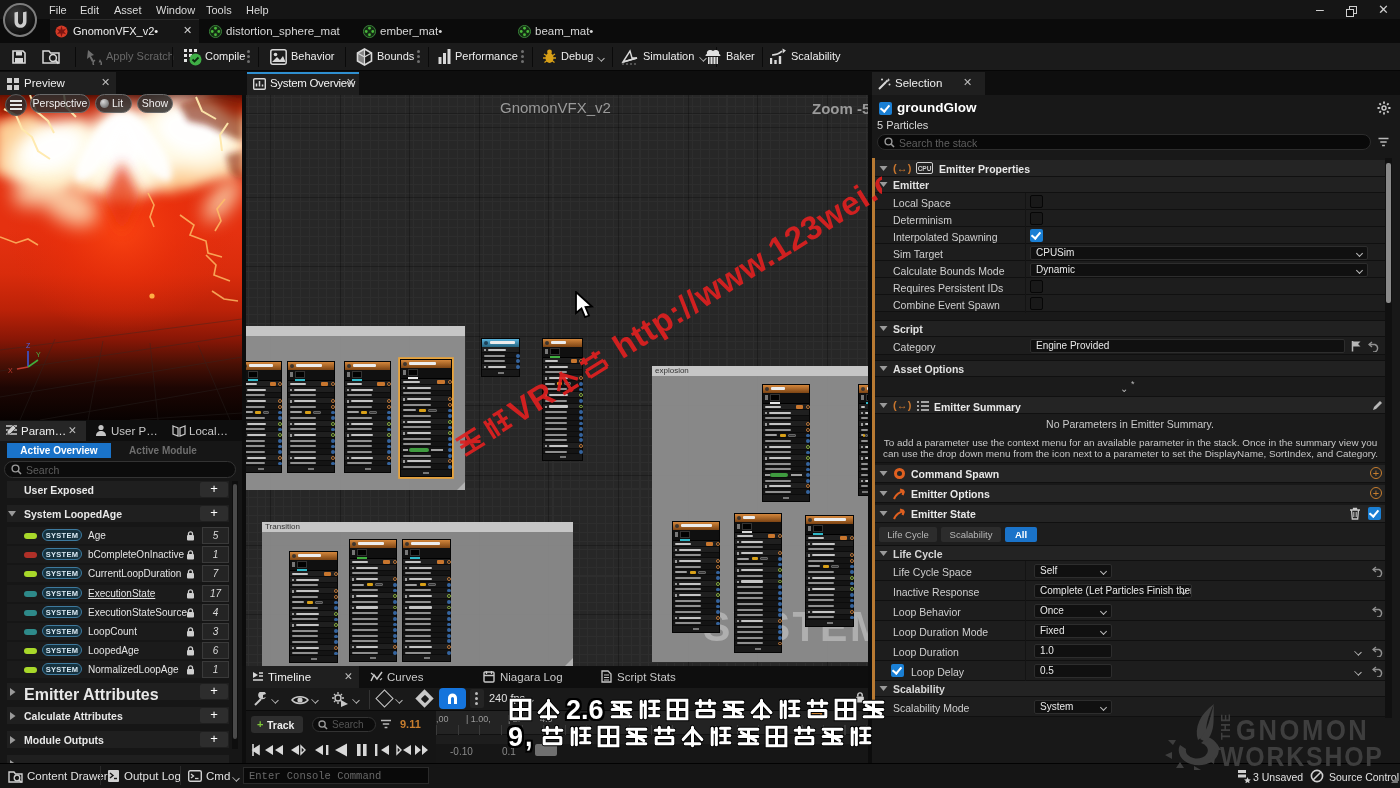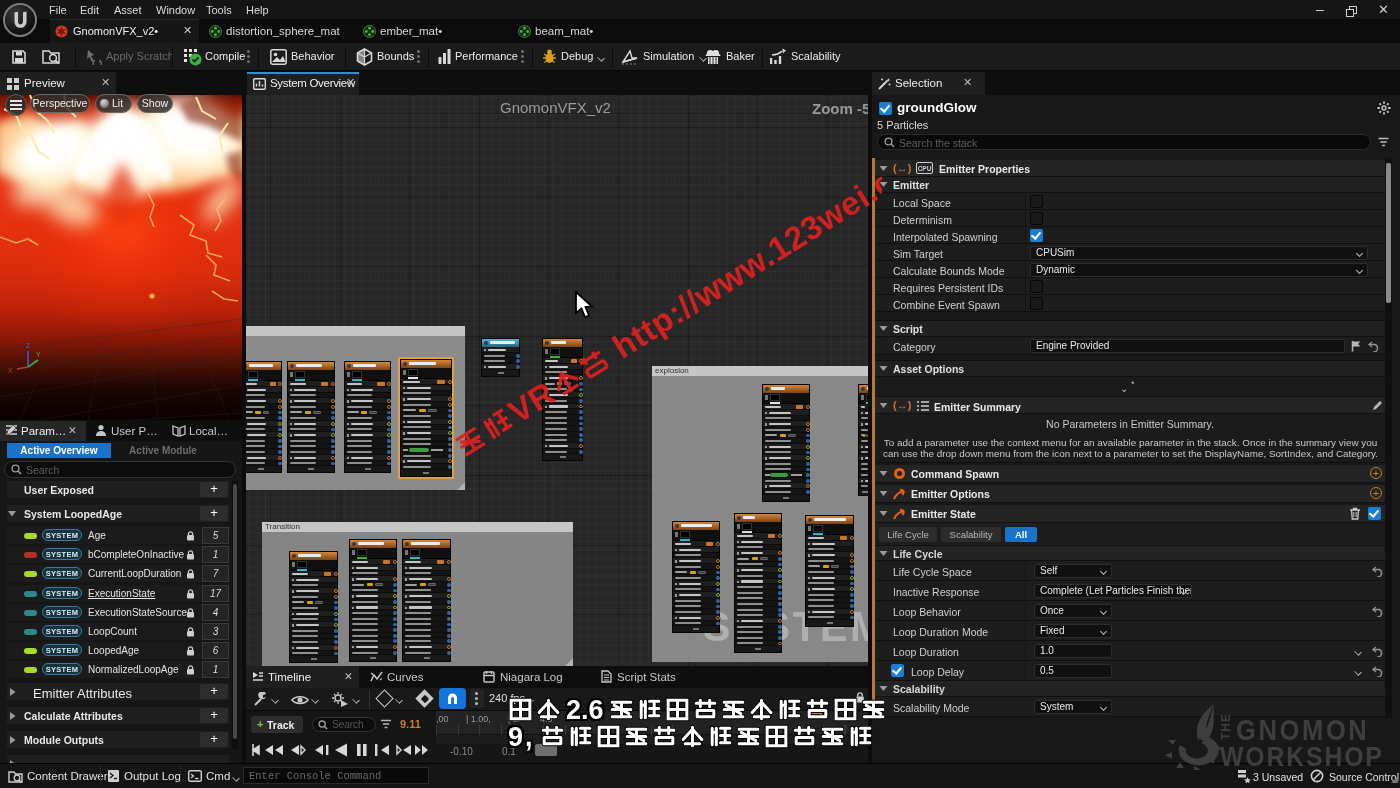--- a/index.html
+++ b/index.html
@@ -429,21 +429,21 @@
 <div class="tx" style="left:88px;top:664.4000000000003px;font-size:10px;color:#e4e4e4;">NormalizedLoopAge</div>
 <svg class="ab" style="left:186px;top:665.4000000000003px;" width="9" height="10" viewBox="0 0 9 10">
     <rect x="1" y="4" width="7" height="5.5" rx="1" fill="#cfcfcf"></rect>
     <path d="M2.5 4 V2.8 a2 2 0 0 1 4 0 V4" fill="none" stroke="#cfcfcf" stroke-width="1.3"></path>
   </svg>
 <div class="ab" style="left:202px;top:661.4000000000003px;width:27px;height:17px;background:#242424;border:1px solid #3a3a3a;color:#dcdcdc;font-size:10px;font-style:italic;text-align:center;line-height:15px;">1</div>
 <div class="ab" style="left:7px;top:683px;width:222px;height:17px;background:#1f1f1f;"></div>
 <svg class="ab" style="left:10px;top:688px;" width="6" height="8">
     <path d="M0 0 v8 l5.5-4Z" fill="#9a9a9a"></path>
   </svg>
-<div class="tx" style="left:33px;top:686px;font-size:13px;font-weight:normal;color:#e8e8e8;">Emitter Attributes</div>
+<div class="tx" style="left:24px;top:686px;font-size:16px;font-weight:bold;color:#e8e8e8;">Emitter Attributes</div>
 <div class="ab" style="left:200px;top:684px;width:28px;height:15px;background:#2d2d2d;border-radius:2px;color:#fff;font-size:13px;text-align:center;line-height:14px;">+</div>
 <div class="ab" style="left:7px;top:707px;width:222px;height:17px;background:#1f1f1f;"></div>
 <svg class="ab" style="left:10px;top:712px;" width="6" height="8">
     <path d="M0 0 v8 l5.5-4Z" fill="#9a9a9a"></path>
   </svg>
 <div class="tx" style="left:24px;top:710px;font-size:10.5px;font-weight:bold;color:#e8e8e8;">Calculate Attributes</div>
 <div class="ab" style="left:200px;top:708px;width:28px;height:15px;background:#2d2d2d;border-radius:2px;color:#fff;font-size:13px;text-align:center;line-height:14px;">+</div>
 <div class="ab" style="left:7px;top:731px;width:222px;height:17px;background:#1f1f1f;"></div>
 <svg class="ab" style="left:10px;top:736px;" width="6" height="8">
     <path d="M0 0 v8 l5.5-4Z" fill="#9a9a9a"></path>

